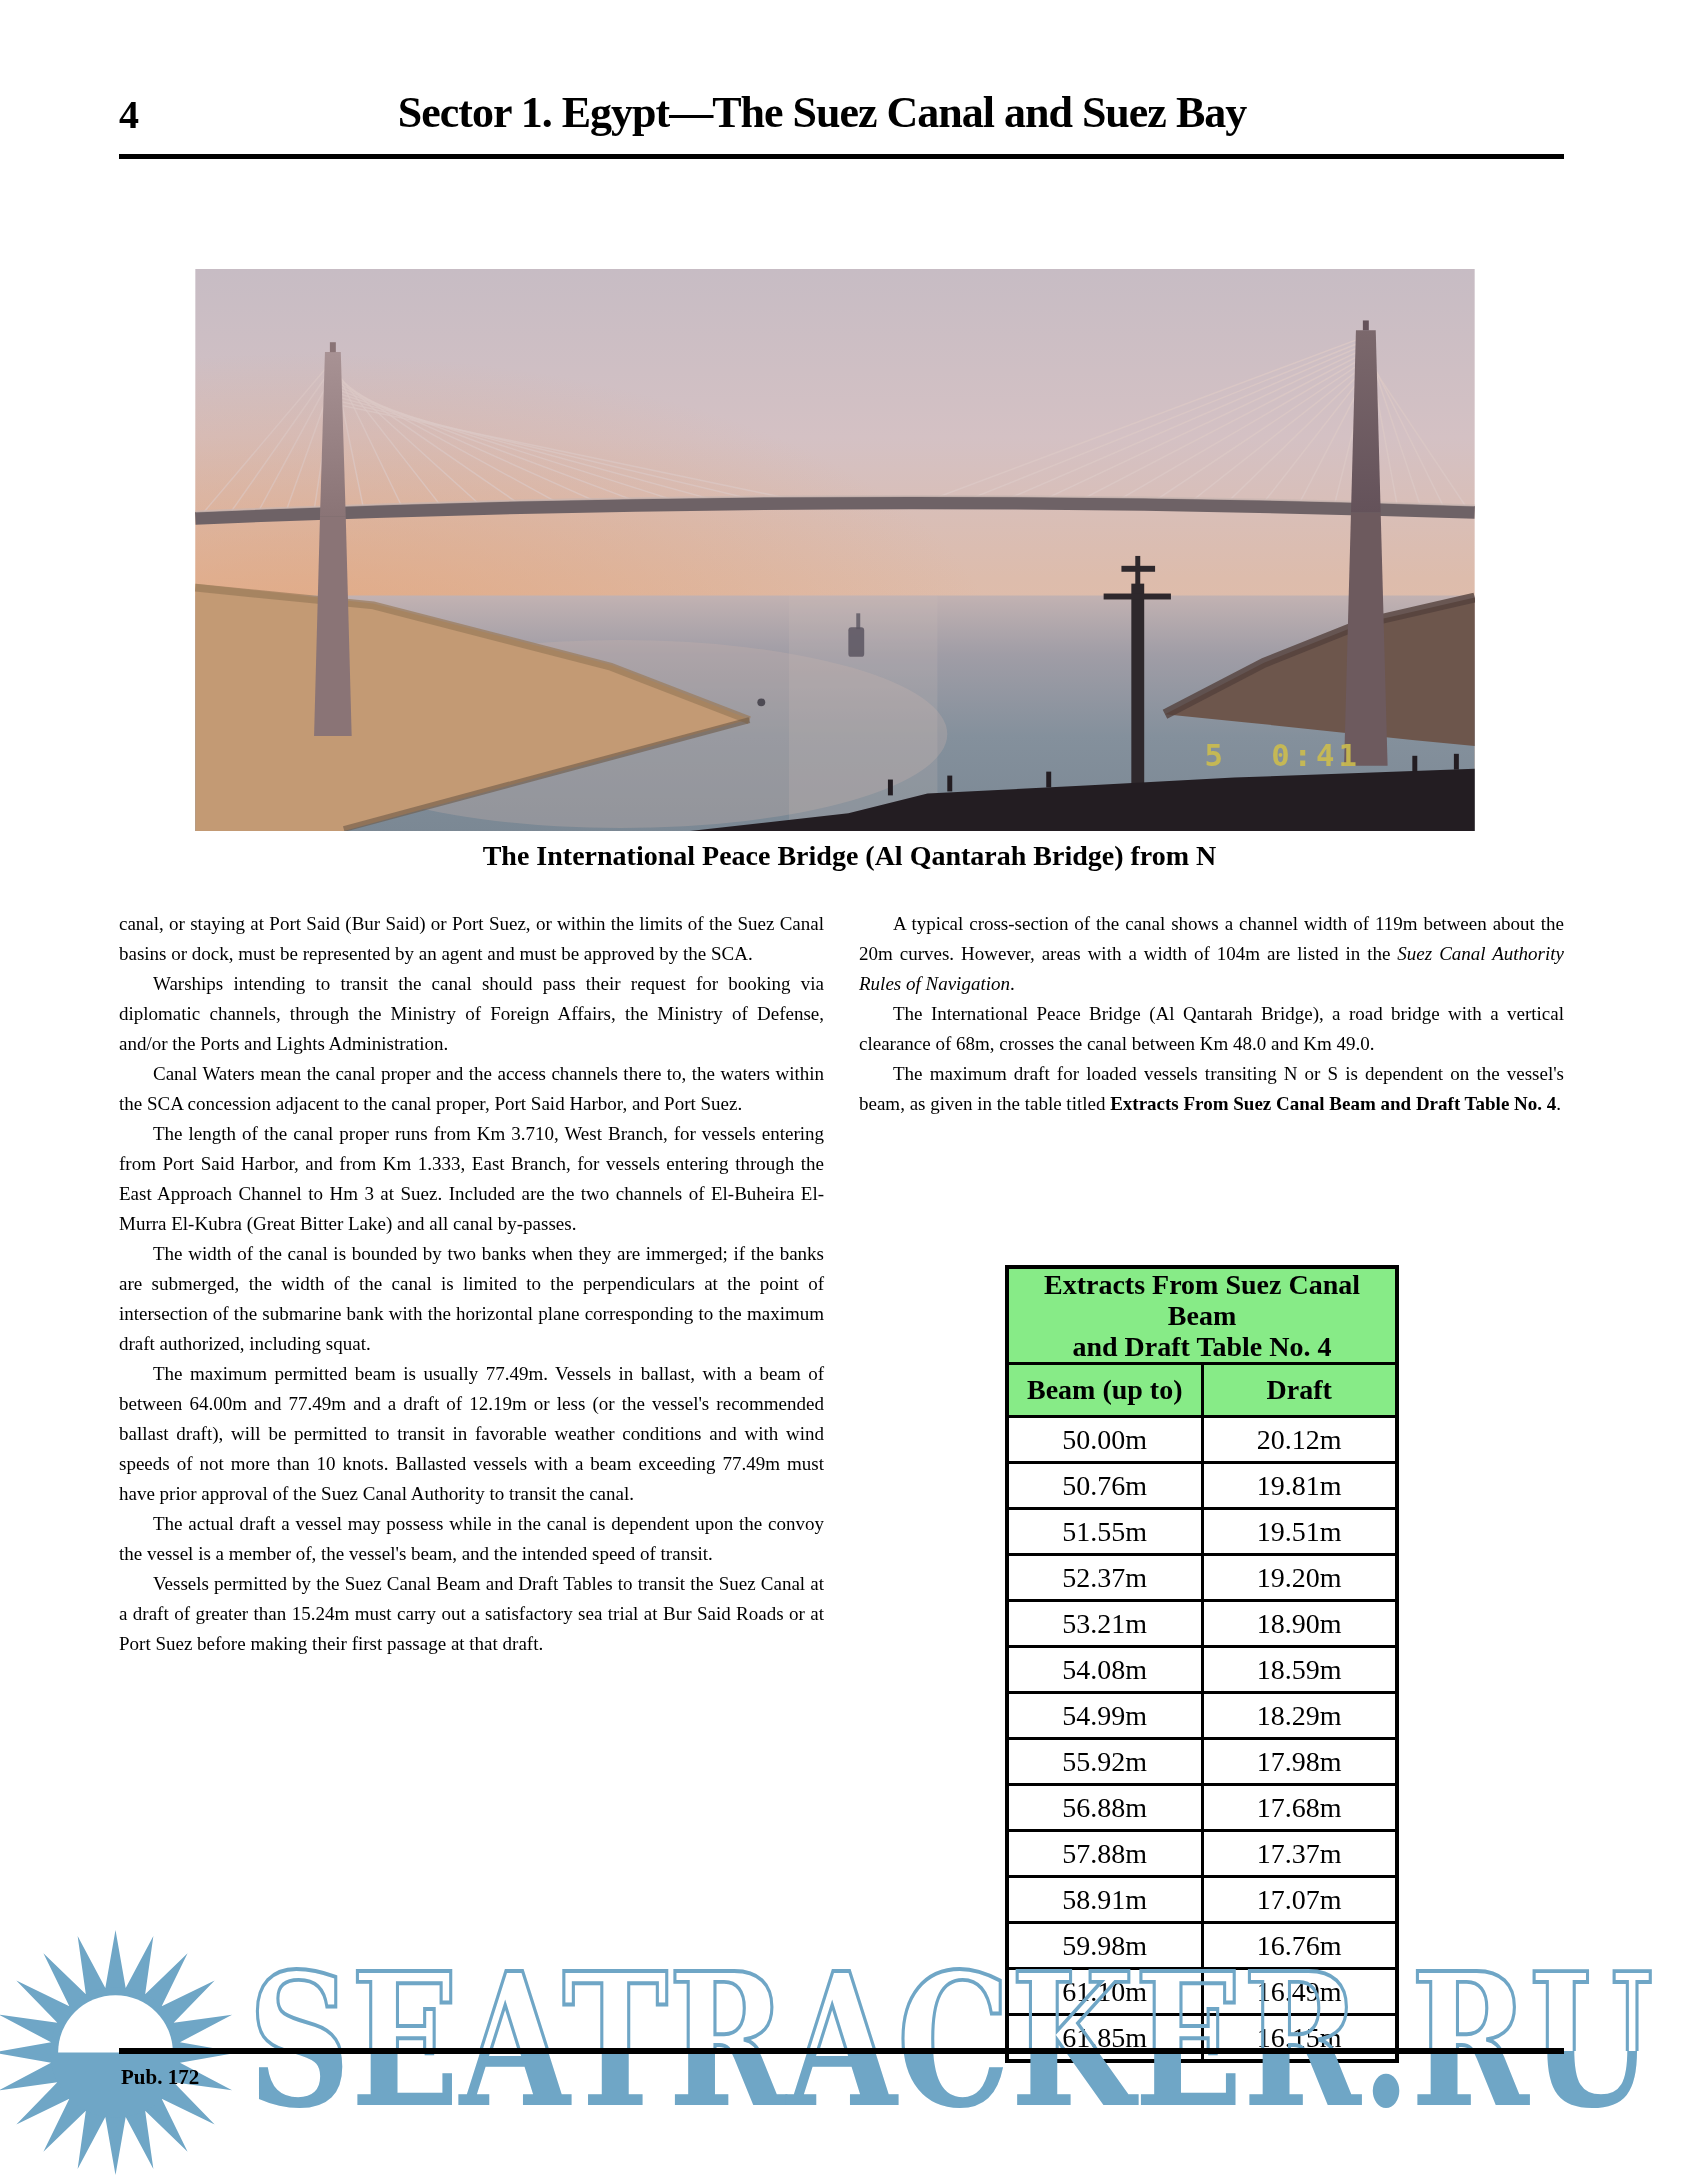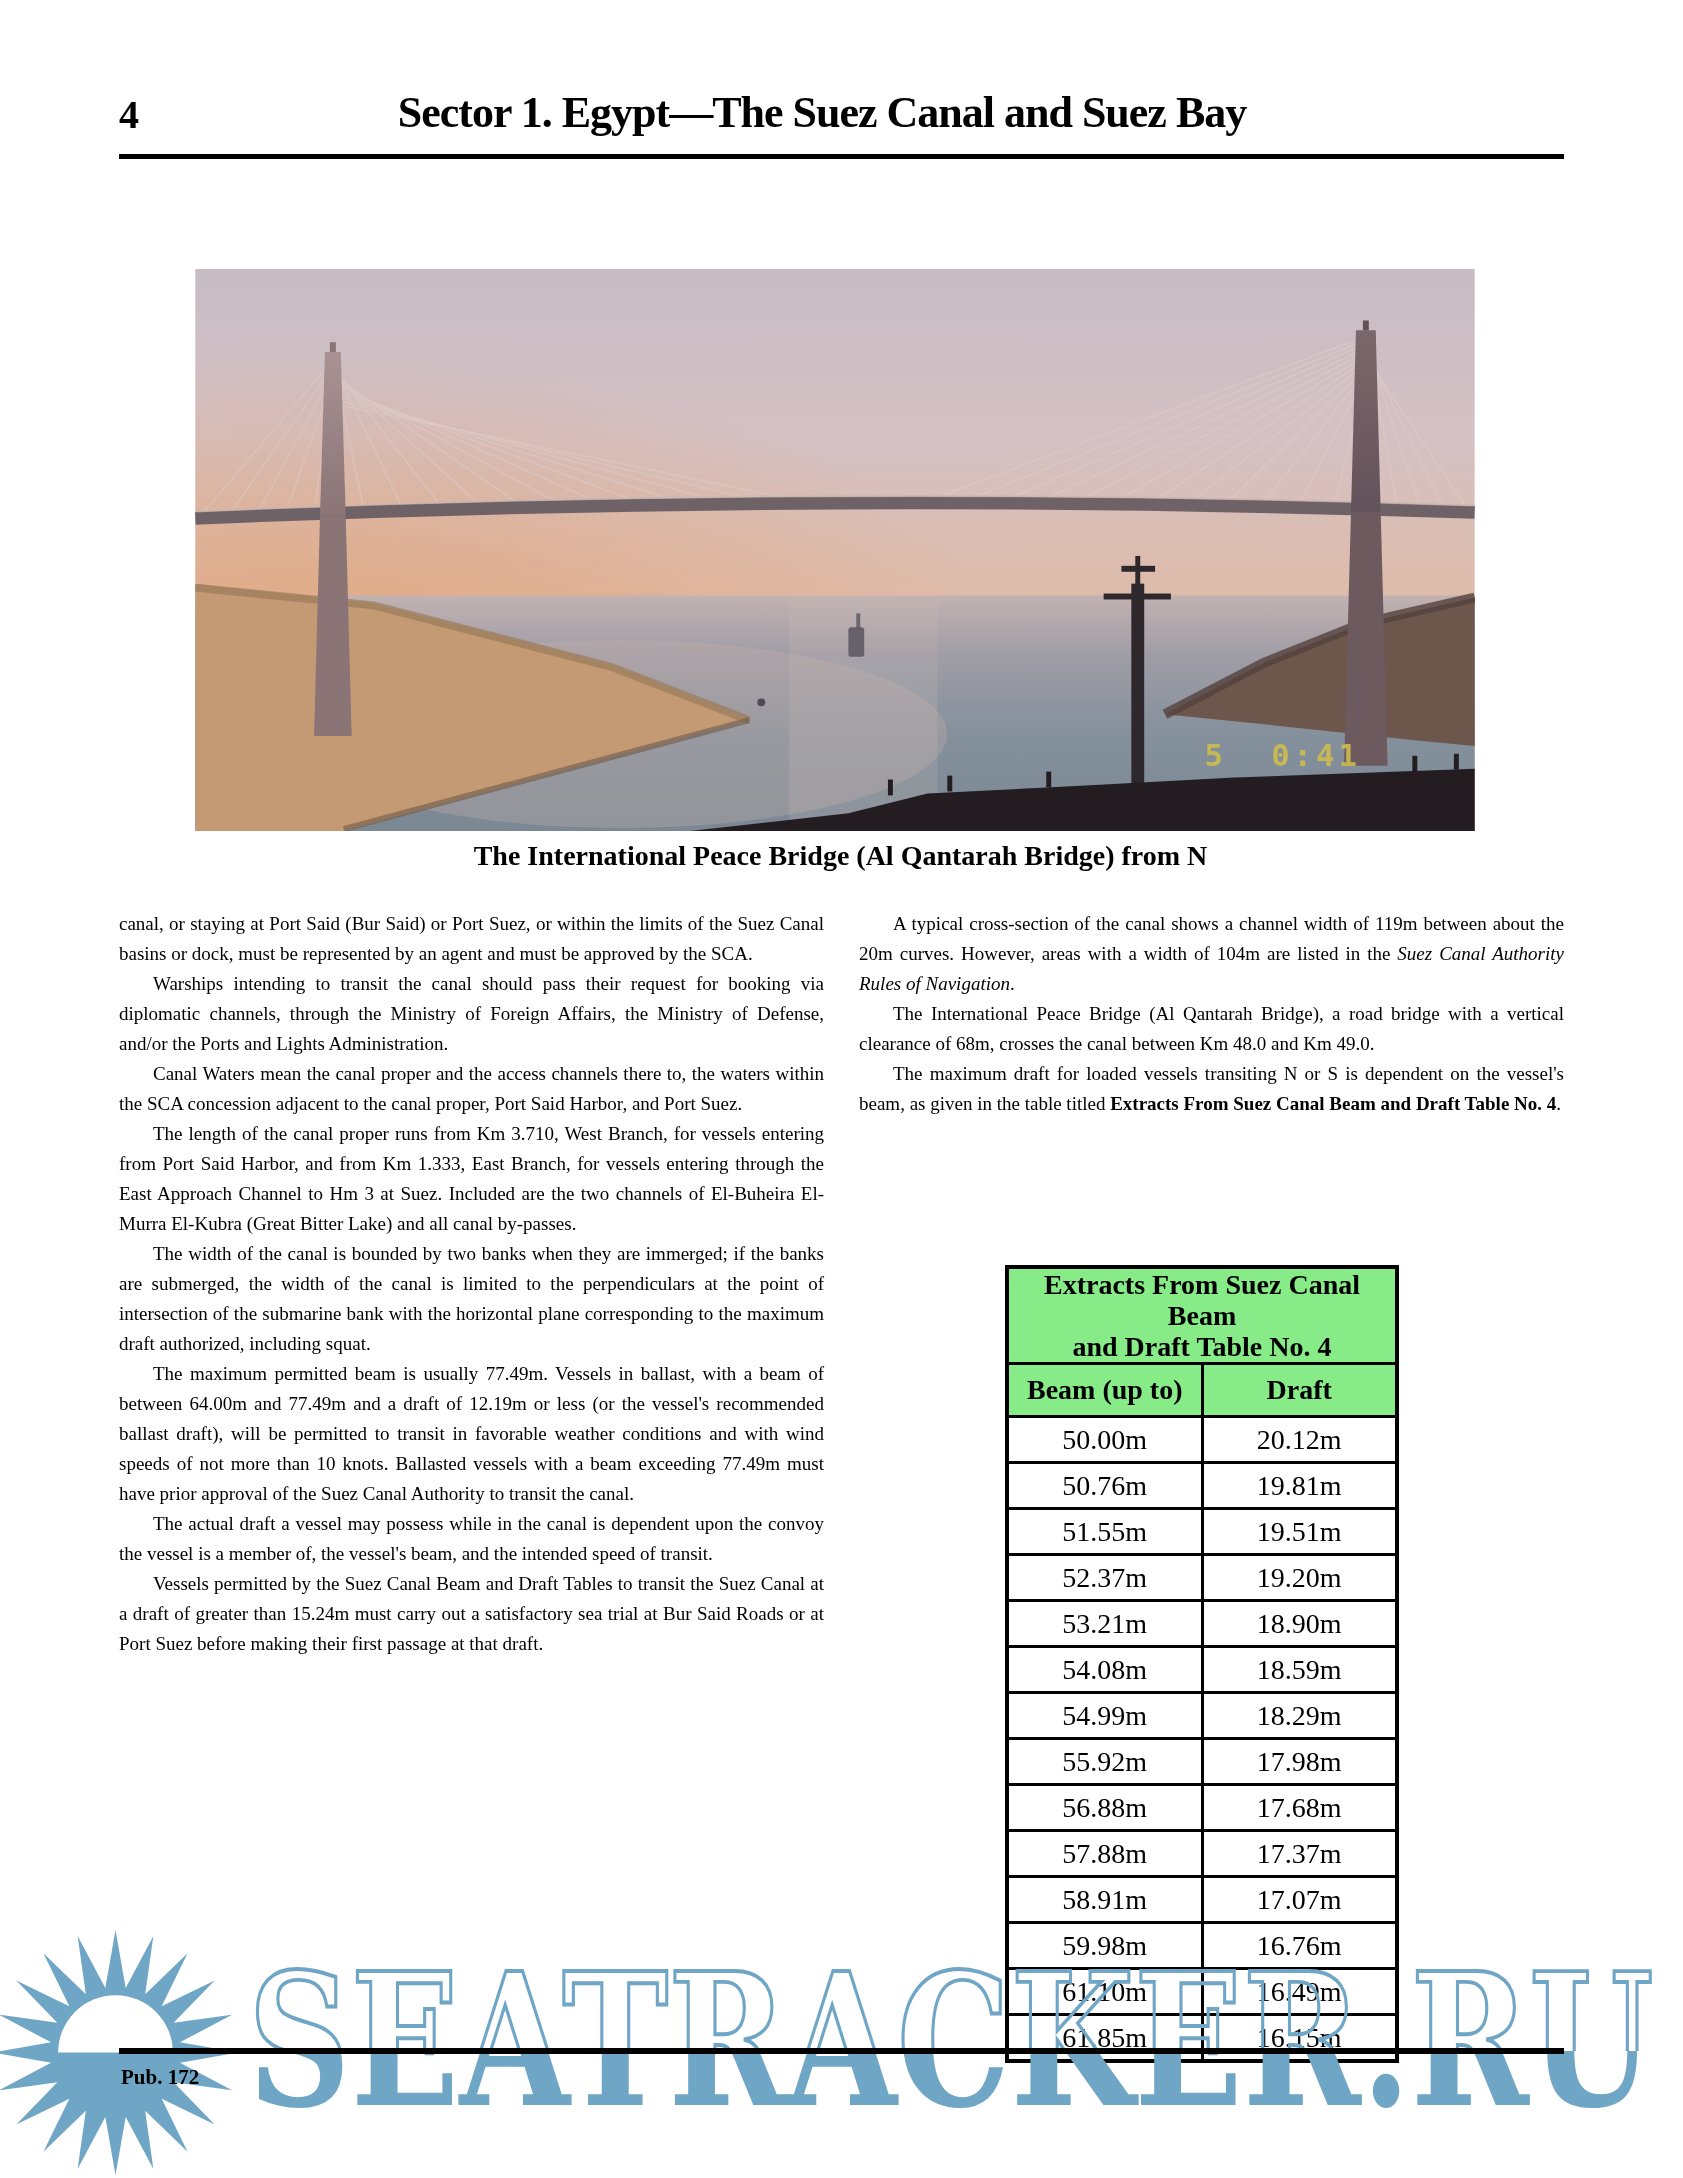--- a/index.html
+++ b/index.html
@@ -14,21 +14,21 @@
   .header-title { position:absolute; left:119px; top:87px; width:1406px; text-align:center; font-size:44px; font-weight:bold; letter-spacing:-1px; }
   .rule { position:absolute; left:119px; width:1445px; background:#000; z-index:6; }
   .rule-top { top:154px; height:5px; }
   .rule-bottom { top:2048px; height:6px; }
 
   
   .photo { position:absolute; left:195px; top:269px; width:1388px; height:562px; z-index:0; }
   .photo svg { display:block; }
   .timestamp { font-family:"DejaVu Sans Mono",monospace; font-weight:bold; font-size:31px; letter-spacing:4px; word-spacing:22px; fill:var(--ts,#CDBD4E); opacity:.9; }
 
-  .caption { position:absolute; left:118px; top:840px; width:1445px; text-align:center; font-size:28px; font-weight:bold; }
+  .caption { position:absolute; left:127px; top:840px; width:1445px; text-align:center; font-size:28px; font-weight:bold; }
 
   
   .col { position:absolute; top:909px; width:705px; }
   .col-left { left:119px; }
   .col-right { left:859px; }
   .para { margin:0; font-size:19px; line-height:30px; text-align:justify; }
   .para.indent { text-indent:34px; }
   .seg-i { font-style:italic; }
   .seg-b { font-weight:bold; }
 

